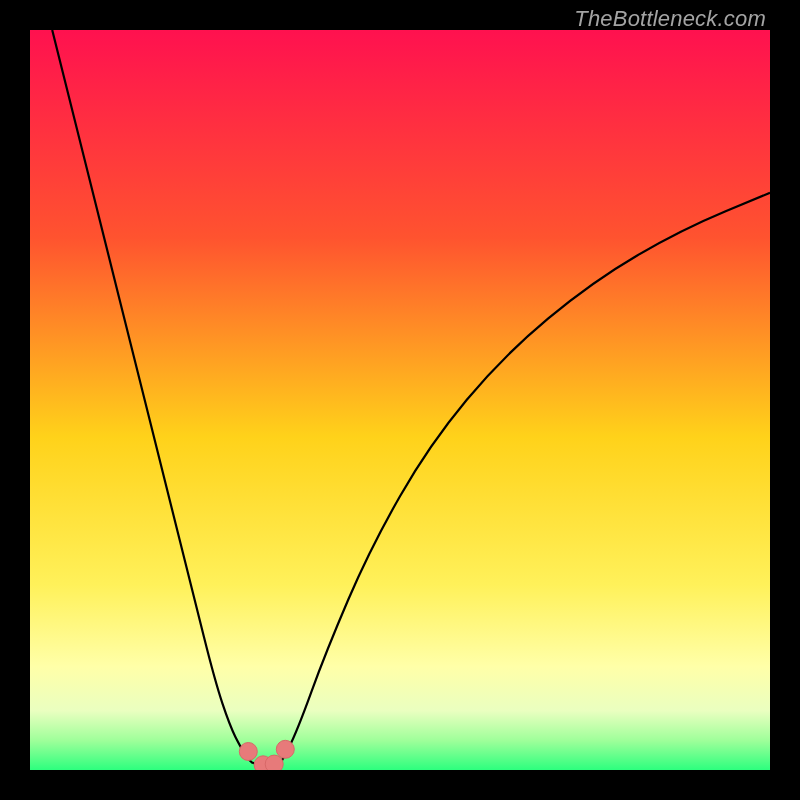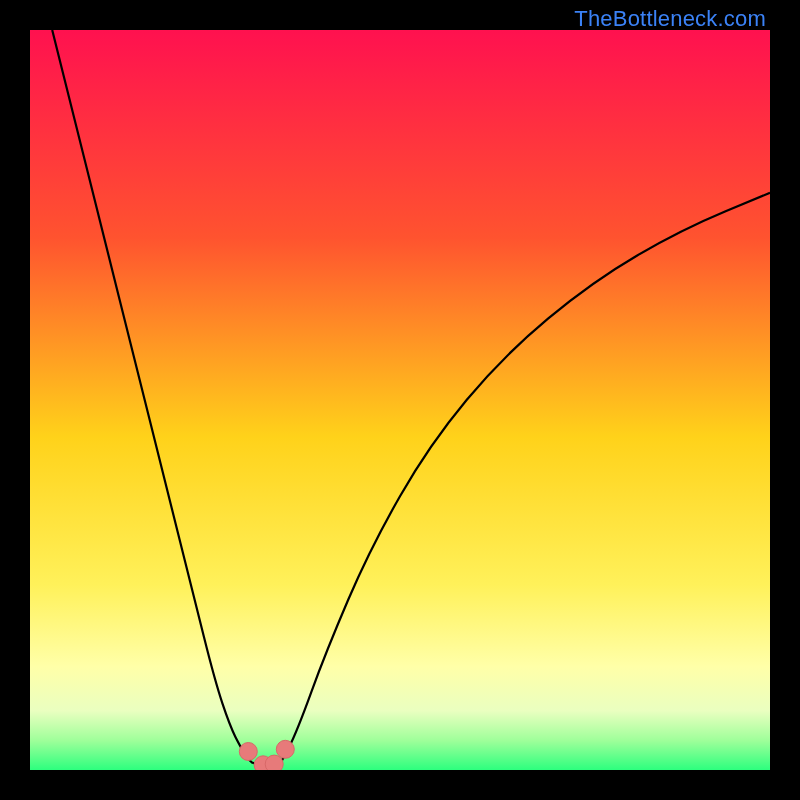--- a/index.html
+++ b/index.html
@@ -29,24 +29,25 @@
     inset: 0;
   }
   .curve-svg {
     position: absolute;
     inset: 0;
   }
   .watermark {
     position: absolute;
     top: 6px;
     right: 34px;
-    color: #3b82f6;
+    color: #a3a3a3;
     font-size: 22px;
     font-weight: 400;
     letter-spacing: 0.2px;
+    font-style: italic;
   }
 </style>
 </head>
 <body>
 
 <div class="frame">
 
   <div class="plot-area">
 
     <svg class="gradient-bg" viewBox="0 0 740 740" preserveAspectRatio="none">

